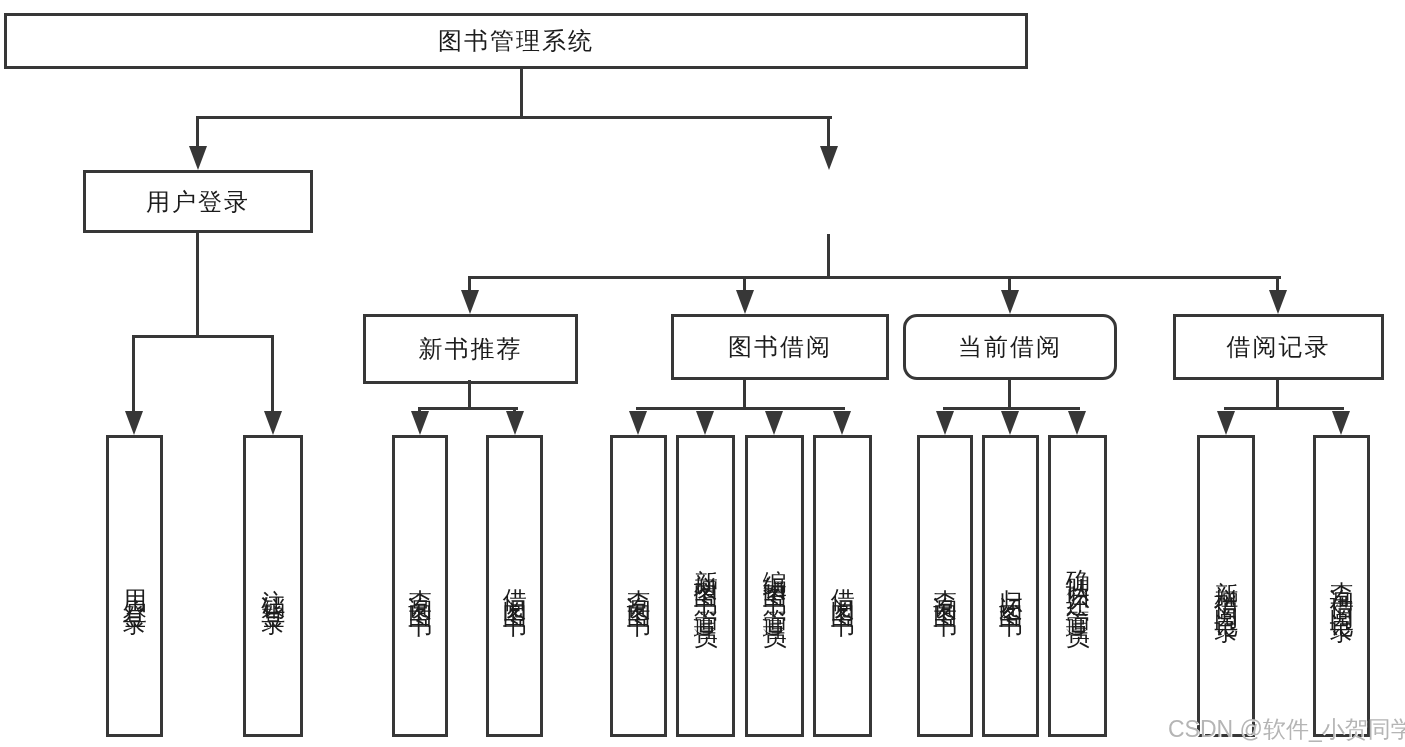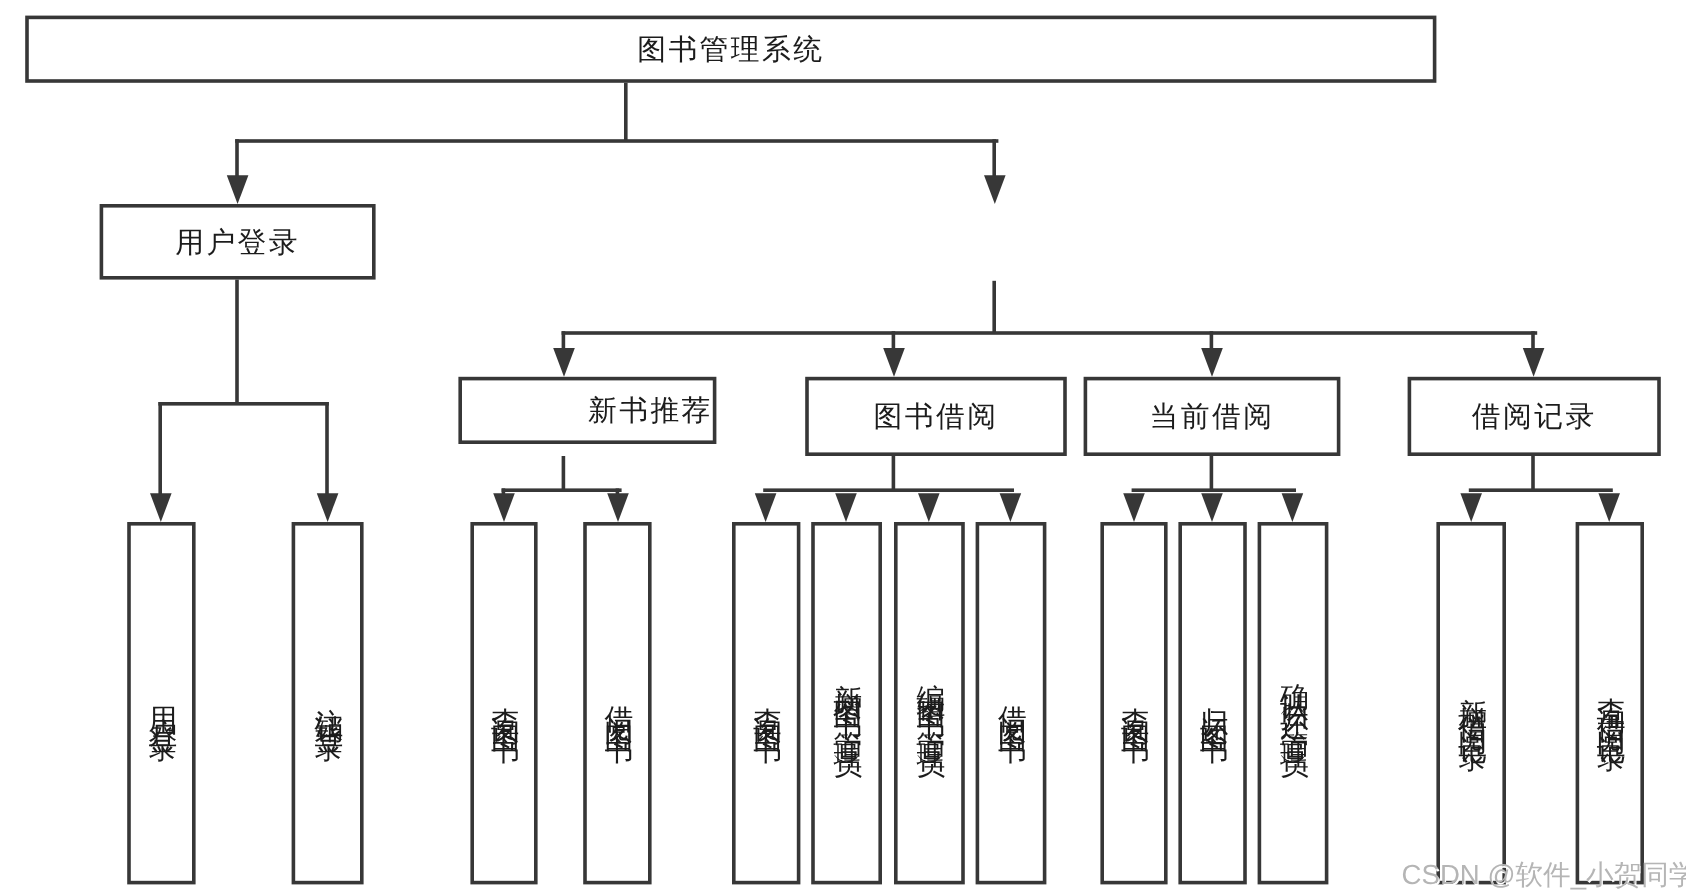--- a/index.html
+++ b/index.html
@@ -63,35 +63,35 @@
     text-shadow: 1px 1px 0 #ffffff;
     white-space: nowrap;
     z-index: 5;
   }
 </style>
 </head>
 <body>
 
 <div class="canvas">
 
-  <div class="node hnode" style="left:21px;top:13px;width:1176px;height:56px;">
+  <div class="node hnode" style="left:4px;top:13px;width:1024px;height:56px;">
     <span>图书管理系统</span>
   </div>
 
   <div class="node hnode" style="left:83px;top:170px;width:230px;height:63px;">
     <span>用户登录</span>
   </div>
 
-  <div class="node hnode" style="left:382px;top:314px;width:215px;height:56px;justify-content:flex-end;">
+  <div class="node hnode" style="left:363px;top:314px;width:215px;height:70px;">
     <span>新书推荐</span>
   </div>
   <div class="node hnode" style="left:636px;top:314px;width:218px;height:66px;margin-left:35px;">
     <span>图书借阅</span>
   </div>
-  <div class="node hnode" style="left:903px;top:314px;width:214px;height:66px;">
+  <div class="node hnode" style="left:903px;top:314px;width:214px;height:66px;border-radius:14px;">
     <span>当前借阅</span>
   </div>
   <div class="node hnode" style="left:1173px;top:314px;width:211px;height:66px;">
     <span>借阅记录</span>
   </div>
 
   <div class="node vnode" style="left:106px;top:435px;width:57px;height:302px;">
     <span>用户登录</span>
   </div>
   <div class="node vnode" style="left:243px;top:435px;width:60px;height:302px;">

